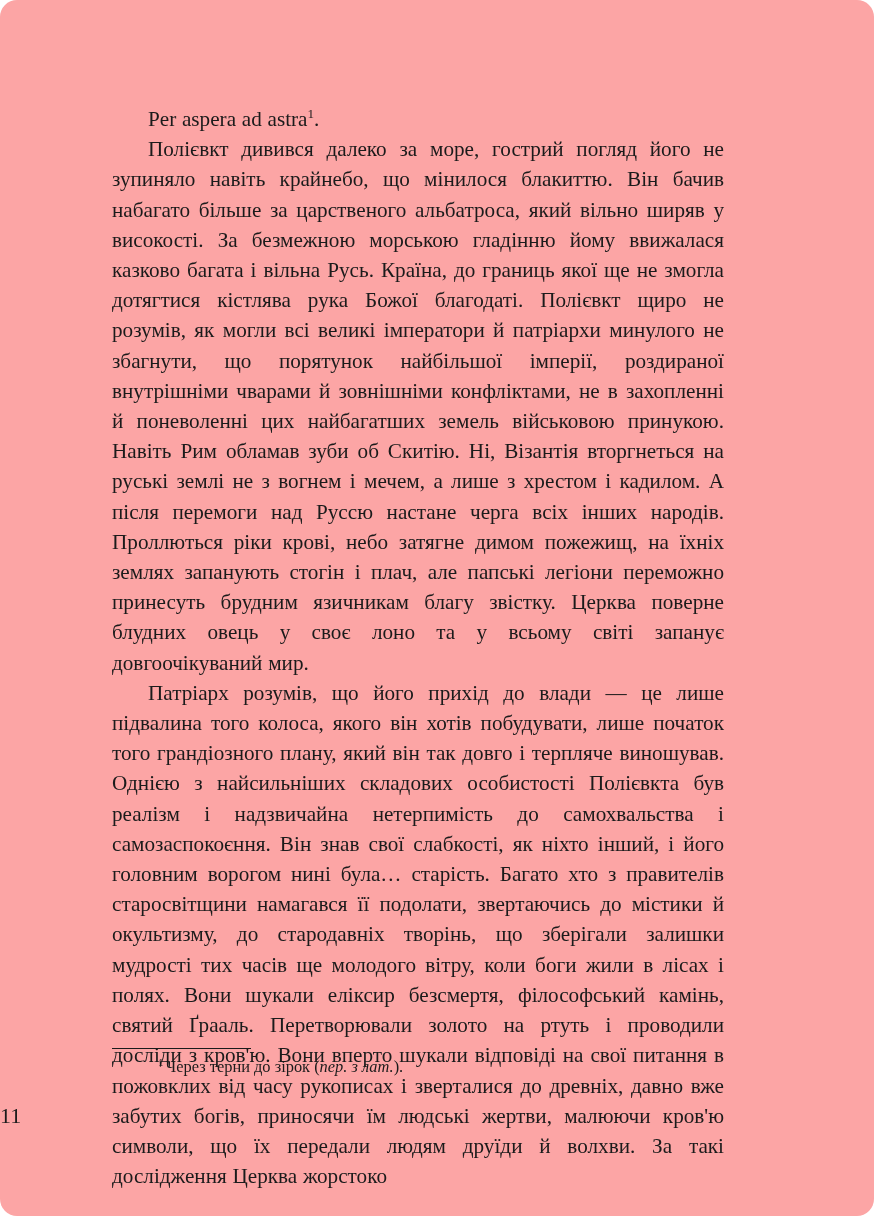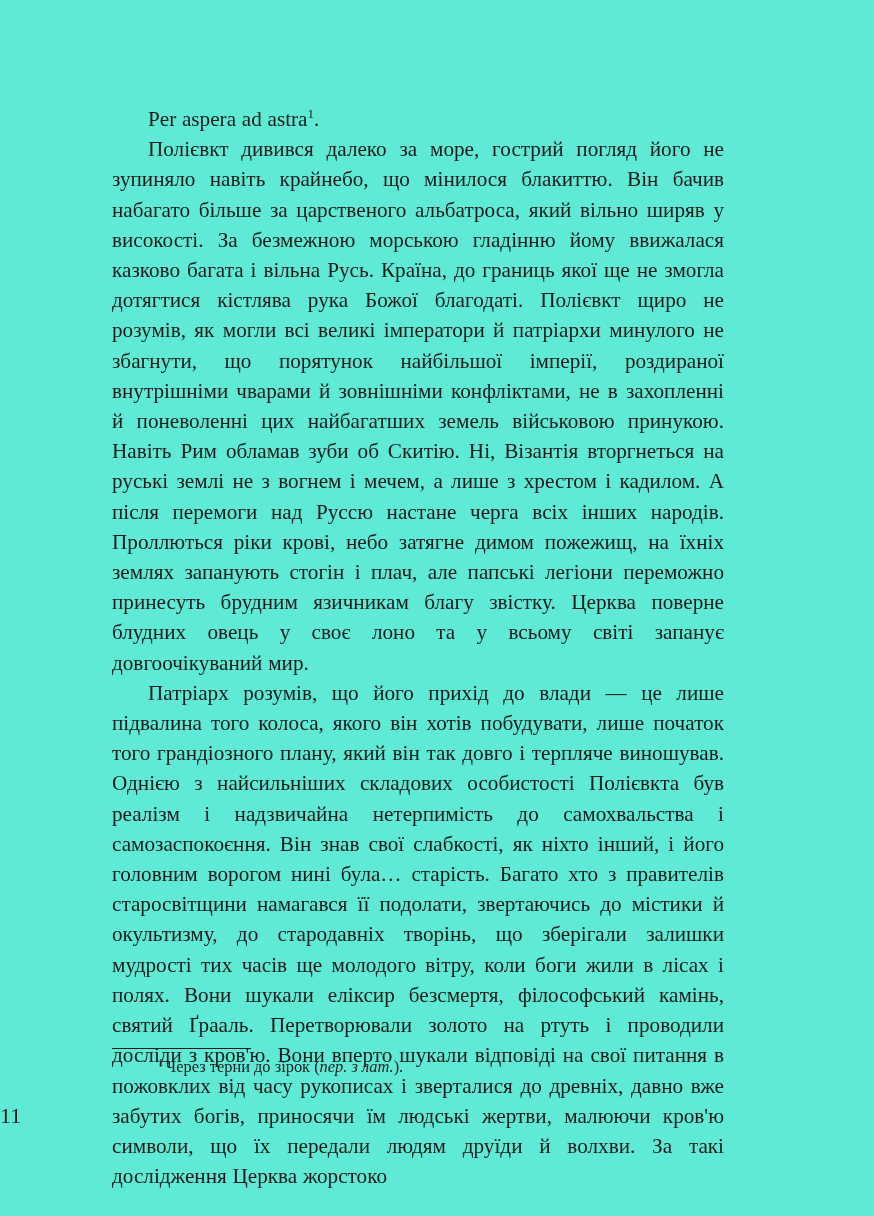--- a/index.html
+++ b/index.html
@@ -5,24 +5,25 @@
   html, body {
     margin: 0;
     padding: 0;
     background: #ffffff;
   }
 
   .page {
     position: relative;
     width: 874px;
     height: 1216px;
-    background: #5eead4;
+    background: #fca5a5;
     overflow: hidden;
     font-family: "Liberation Serif", "DejaVu Serif", serif;
     color: #1b1b1b;
+    border-radius: 17px;
     -webkit-font-smoothing: antialiased;
   }
 
   
   .text-block {
     position: absolute;
     left: 112px;
     top: 104px;
     width: 612px;
   }

